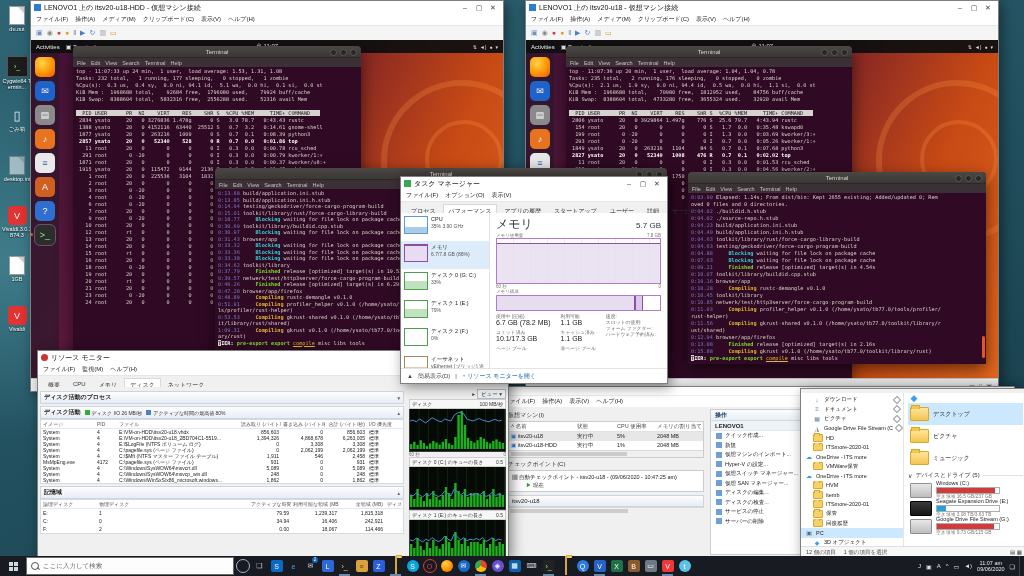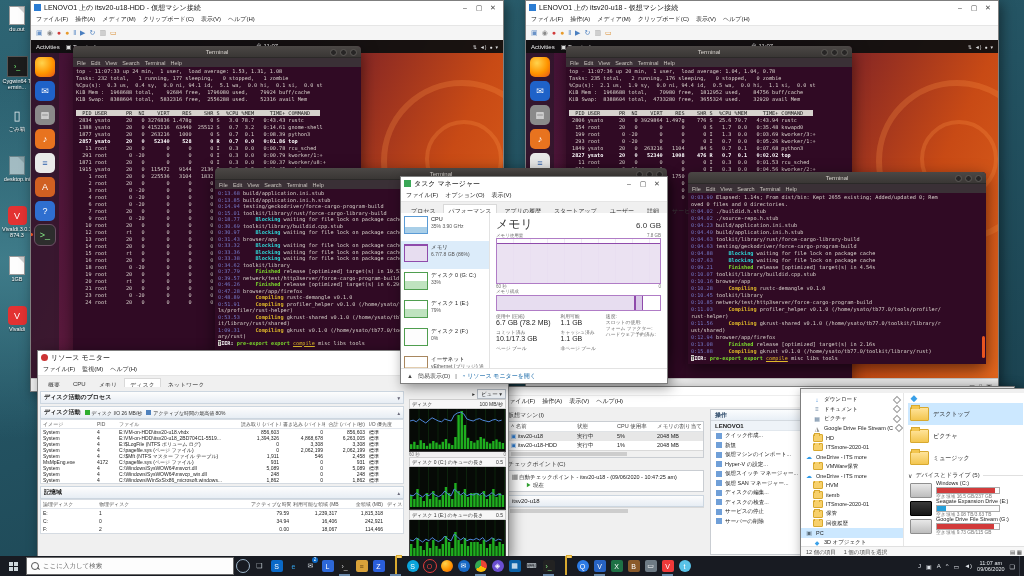--- a/index.html
+++ b/index.html
@@ -858,21 +858,21 @@
             <div class="tm-lab"><span>ディスク 2 (F:)</span><small>0%</small></div>
           </div>
           <div class="tm-item">
             <div class="tm-thumb th-eth"></div>
             <div class="tm-lab"><span>イーサネット</span><small>vEthernet (ブリッジ) 送信: 96.0 受信: 6.0 Kbps</small></div>
           </div>
         </div>
         <div class="tm-main">
           <div class="tm-h">
             <span class="tm-title">メモリ</span>
-            <span class="tm-total">6.0 GB</span>
+            <span class="tm-total">5.7 GB</span>
           </div>
           <div class="axlab">
             <span>メモリ使用量</span>
             <span>7.8 GB</span>
           </div>
           <div class="mem-graph">
             <div class="mem-fill"></div>
           </div>
           <div class="axlab">
             <span>60 秒</span>

